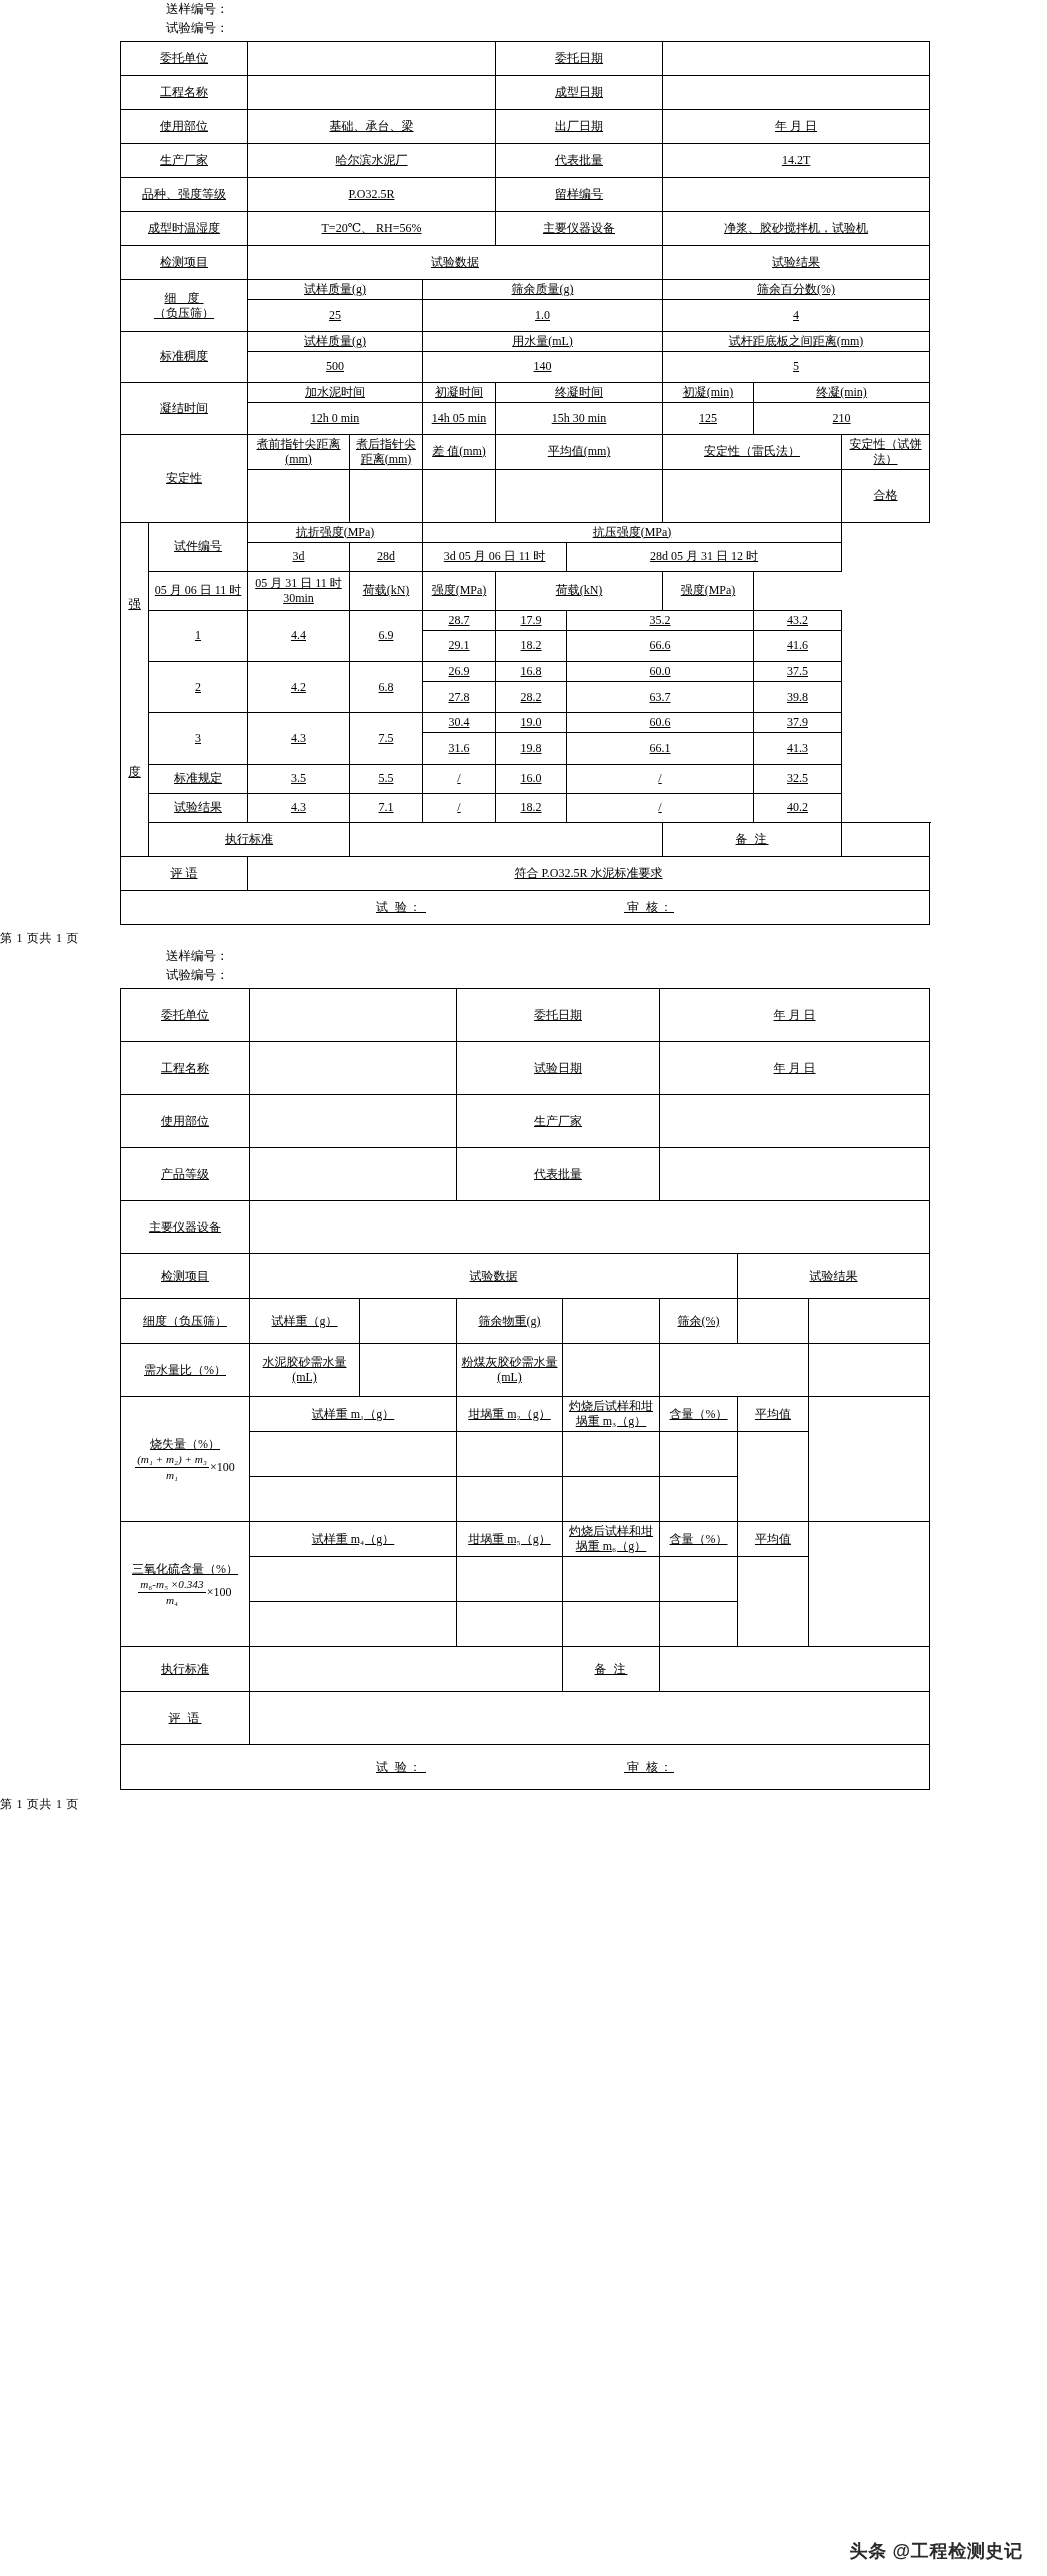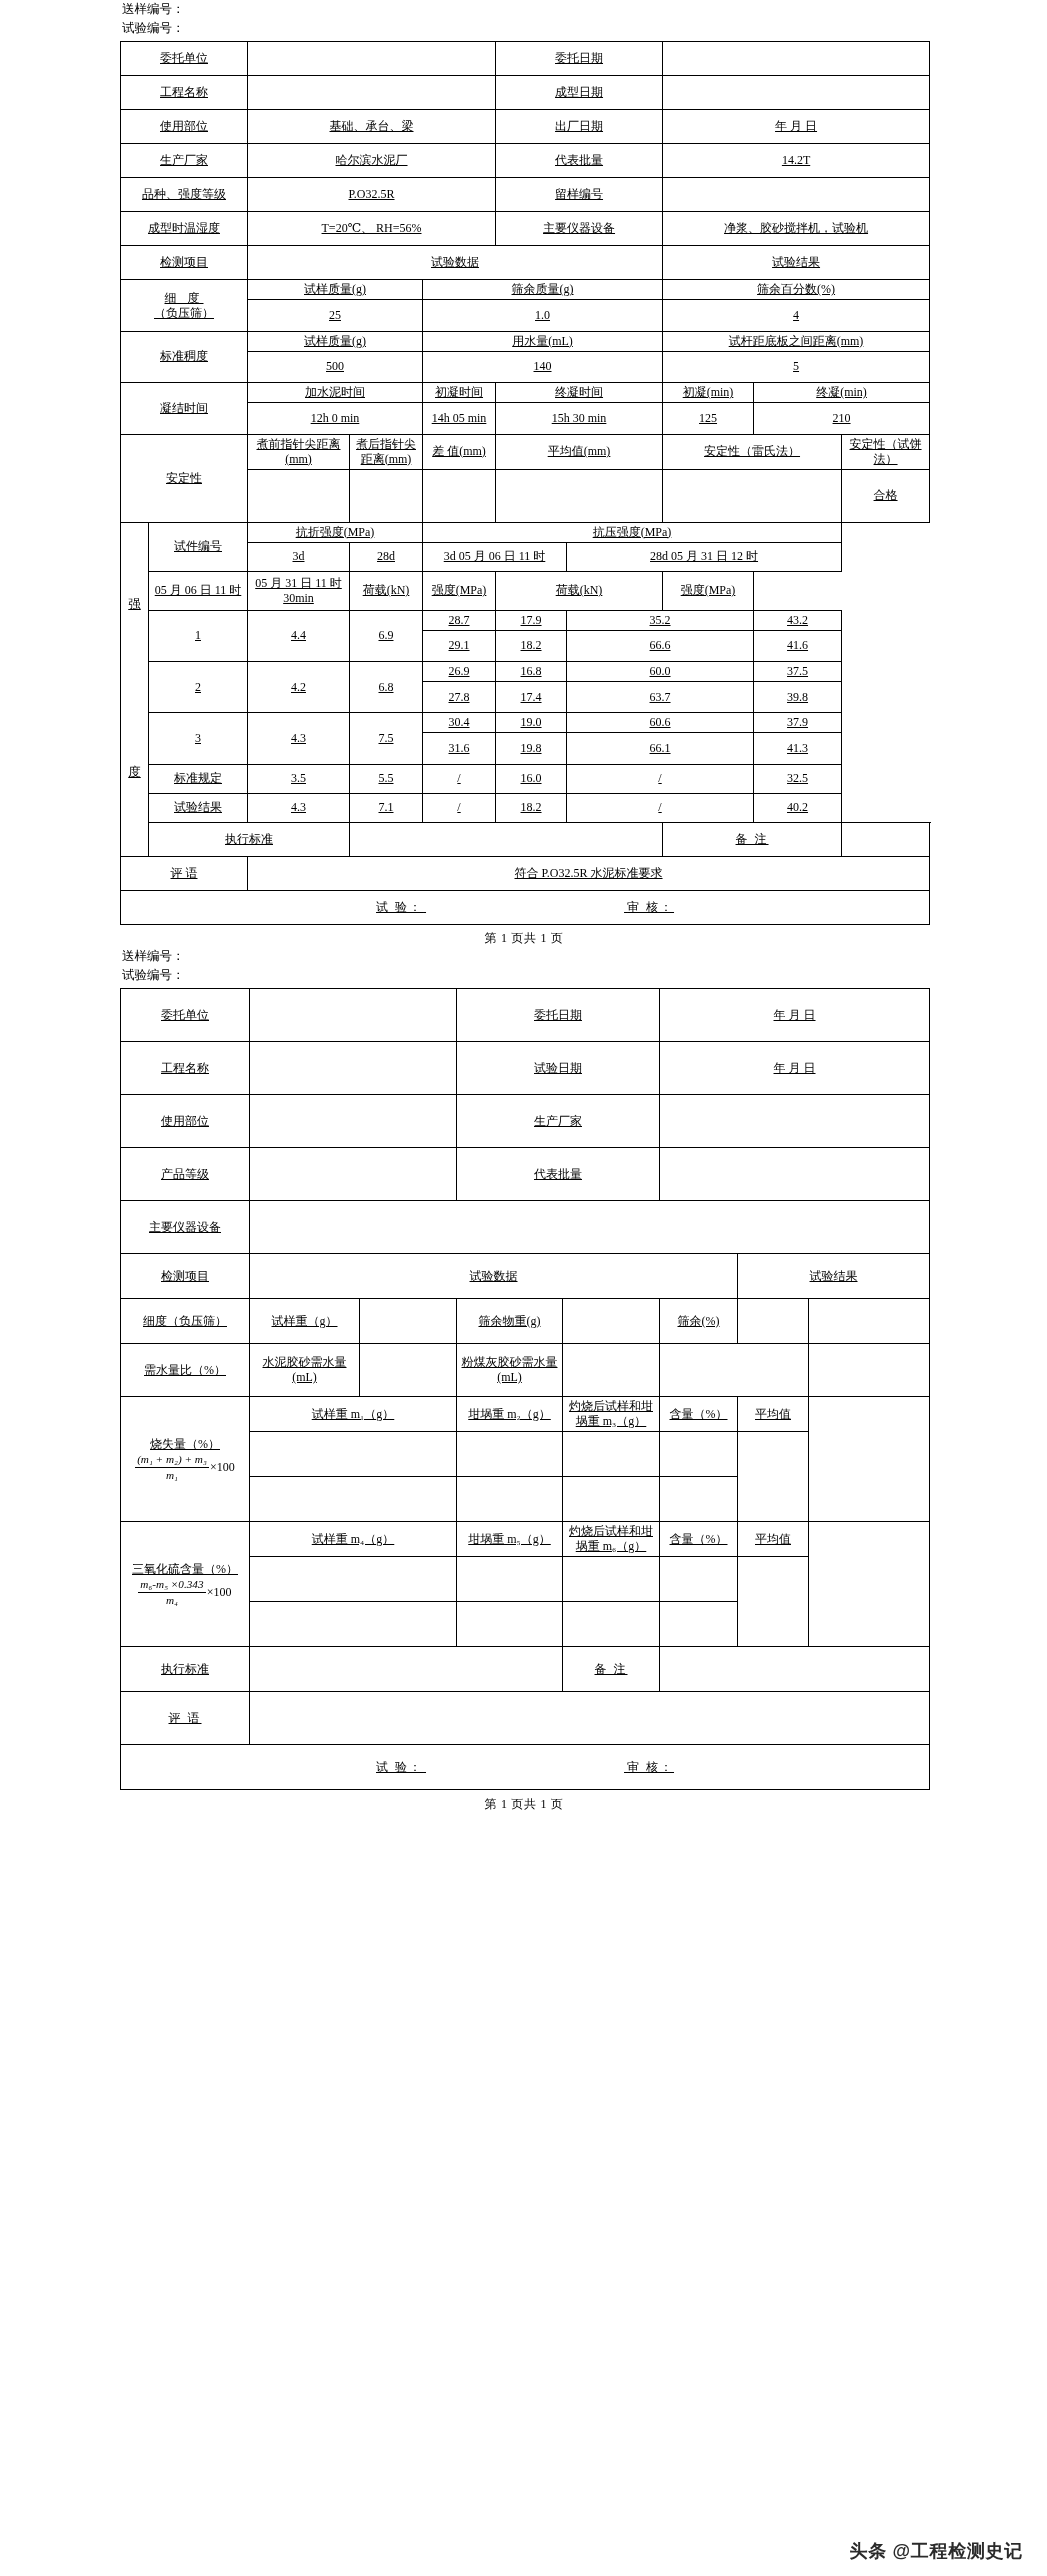--- a/index.html
+++ b/index.html
@@ -38,20 +38,21 @@
     text-decoration: underline;
     text-underline-offset: 5.3px;
     margin: 0;
     padding-top: 17px;
     padding-bottom: 16px;
   }
   .meta-line {
     font-size: 12.5px;
     padding-left: 122px;
     line-height: 1.55;
+    margin-left: 44px;
   }
   .tbl-wrap {
     padding: 2.6px 119px 0 120px;
   }
   table.grid {
     border-collapse: collapse;
     width: 809px;
     table-layout: fixed;
     text-decoration: underline;
   }
@@ -69,21 +70,21 @@
   .h44 { height: 29px; }
   .h52 { height: 34px; }
   .h60 { height: 40px; }
   .h72 { height: 48px; }
   .sp-wide { letter-spacing: 4px; }
   .sp-mid { letter-spacing: 2px; }
   .vtext {
     font-size: 12.5px;
   }
   .pagefoot {
-    text-align: center;
+    text-align: left;
     font-size: 12px;
     padding-top: 5.3px;
     letter-spacing: 0.7px;
   }
   .small { font-size: 10.6px; }
   .frac {
     display: inline-block;
     vertical-align: middle;
     text-align: center;
     font-style: italic;
@@ -289,21 +290,21 @@
         <td class="h40" rowspan="2">2</td>
         <td rowspan="2">4.2</td>
         <td rowspan="2">6.8</td>
         <td>26.9</td>
         <td>16.8</td>
         <td colspan="2">60.0</td>
         <td>37.5</td>
       </tr>
       <tr>
         <td class="h40">27.8</td>
-        <td>17.4</td>
+        <td>28.2</td>
         <td colspan="2">63.7</td>
         <td>39.8</td>
       </tr>
 
       <tr>
         <td class="h40" rowspan="2">3</td>
         <td rowspan="2">4.3</td>
         <td rowspan="2">7.5</td>
         <td>30.4</td>
         <td>19.0</td>

